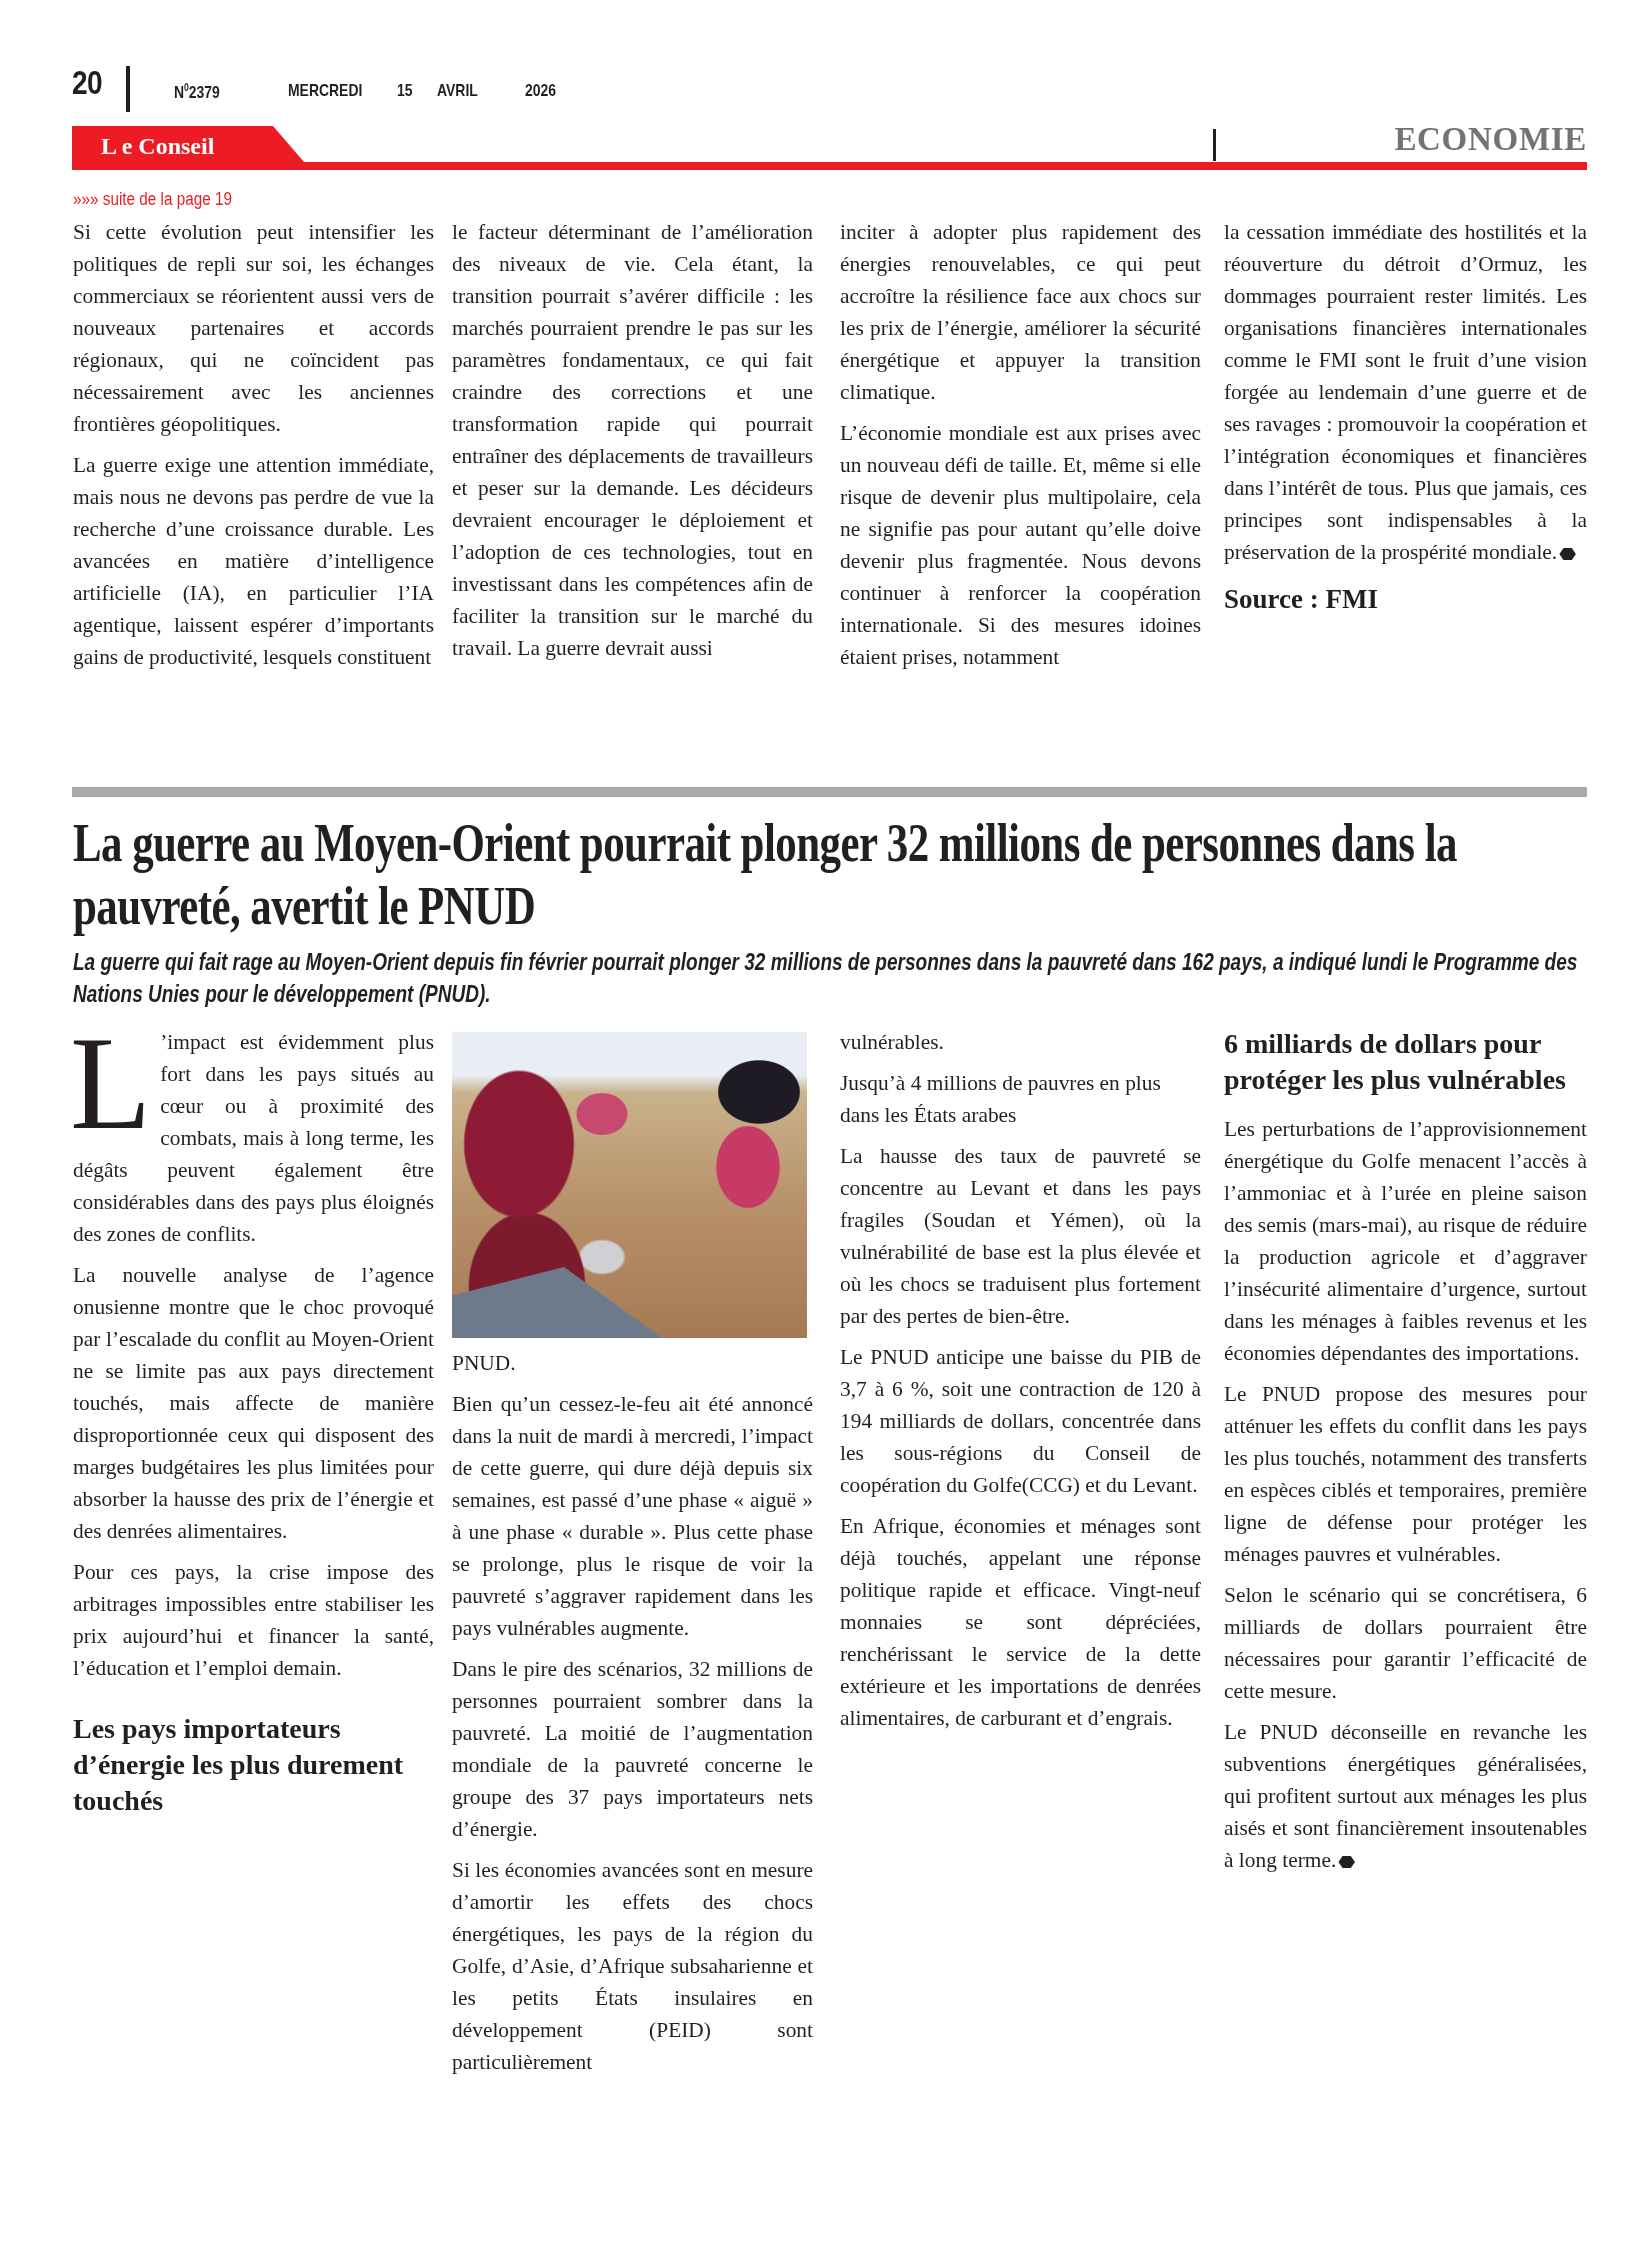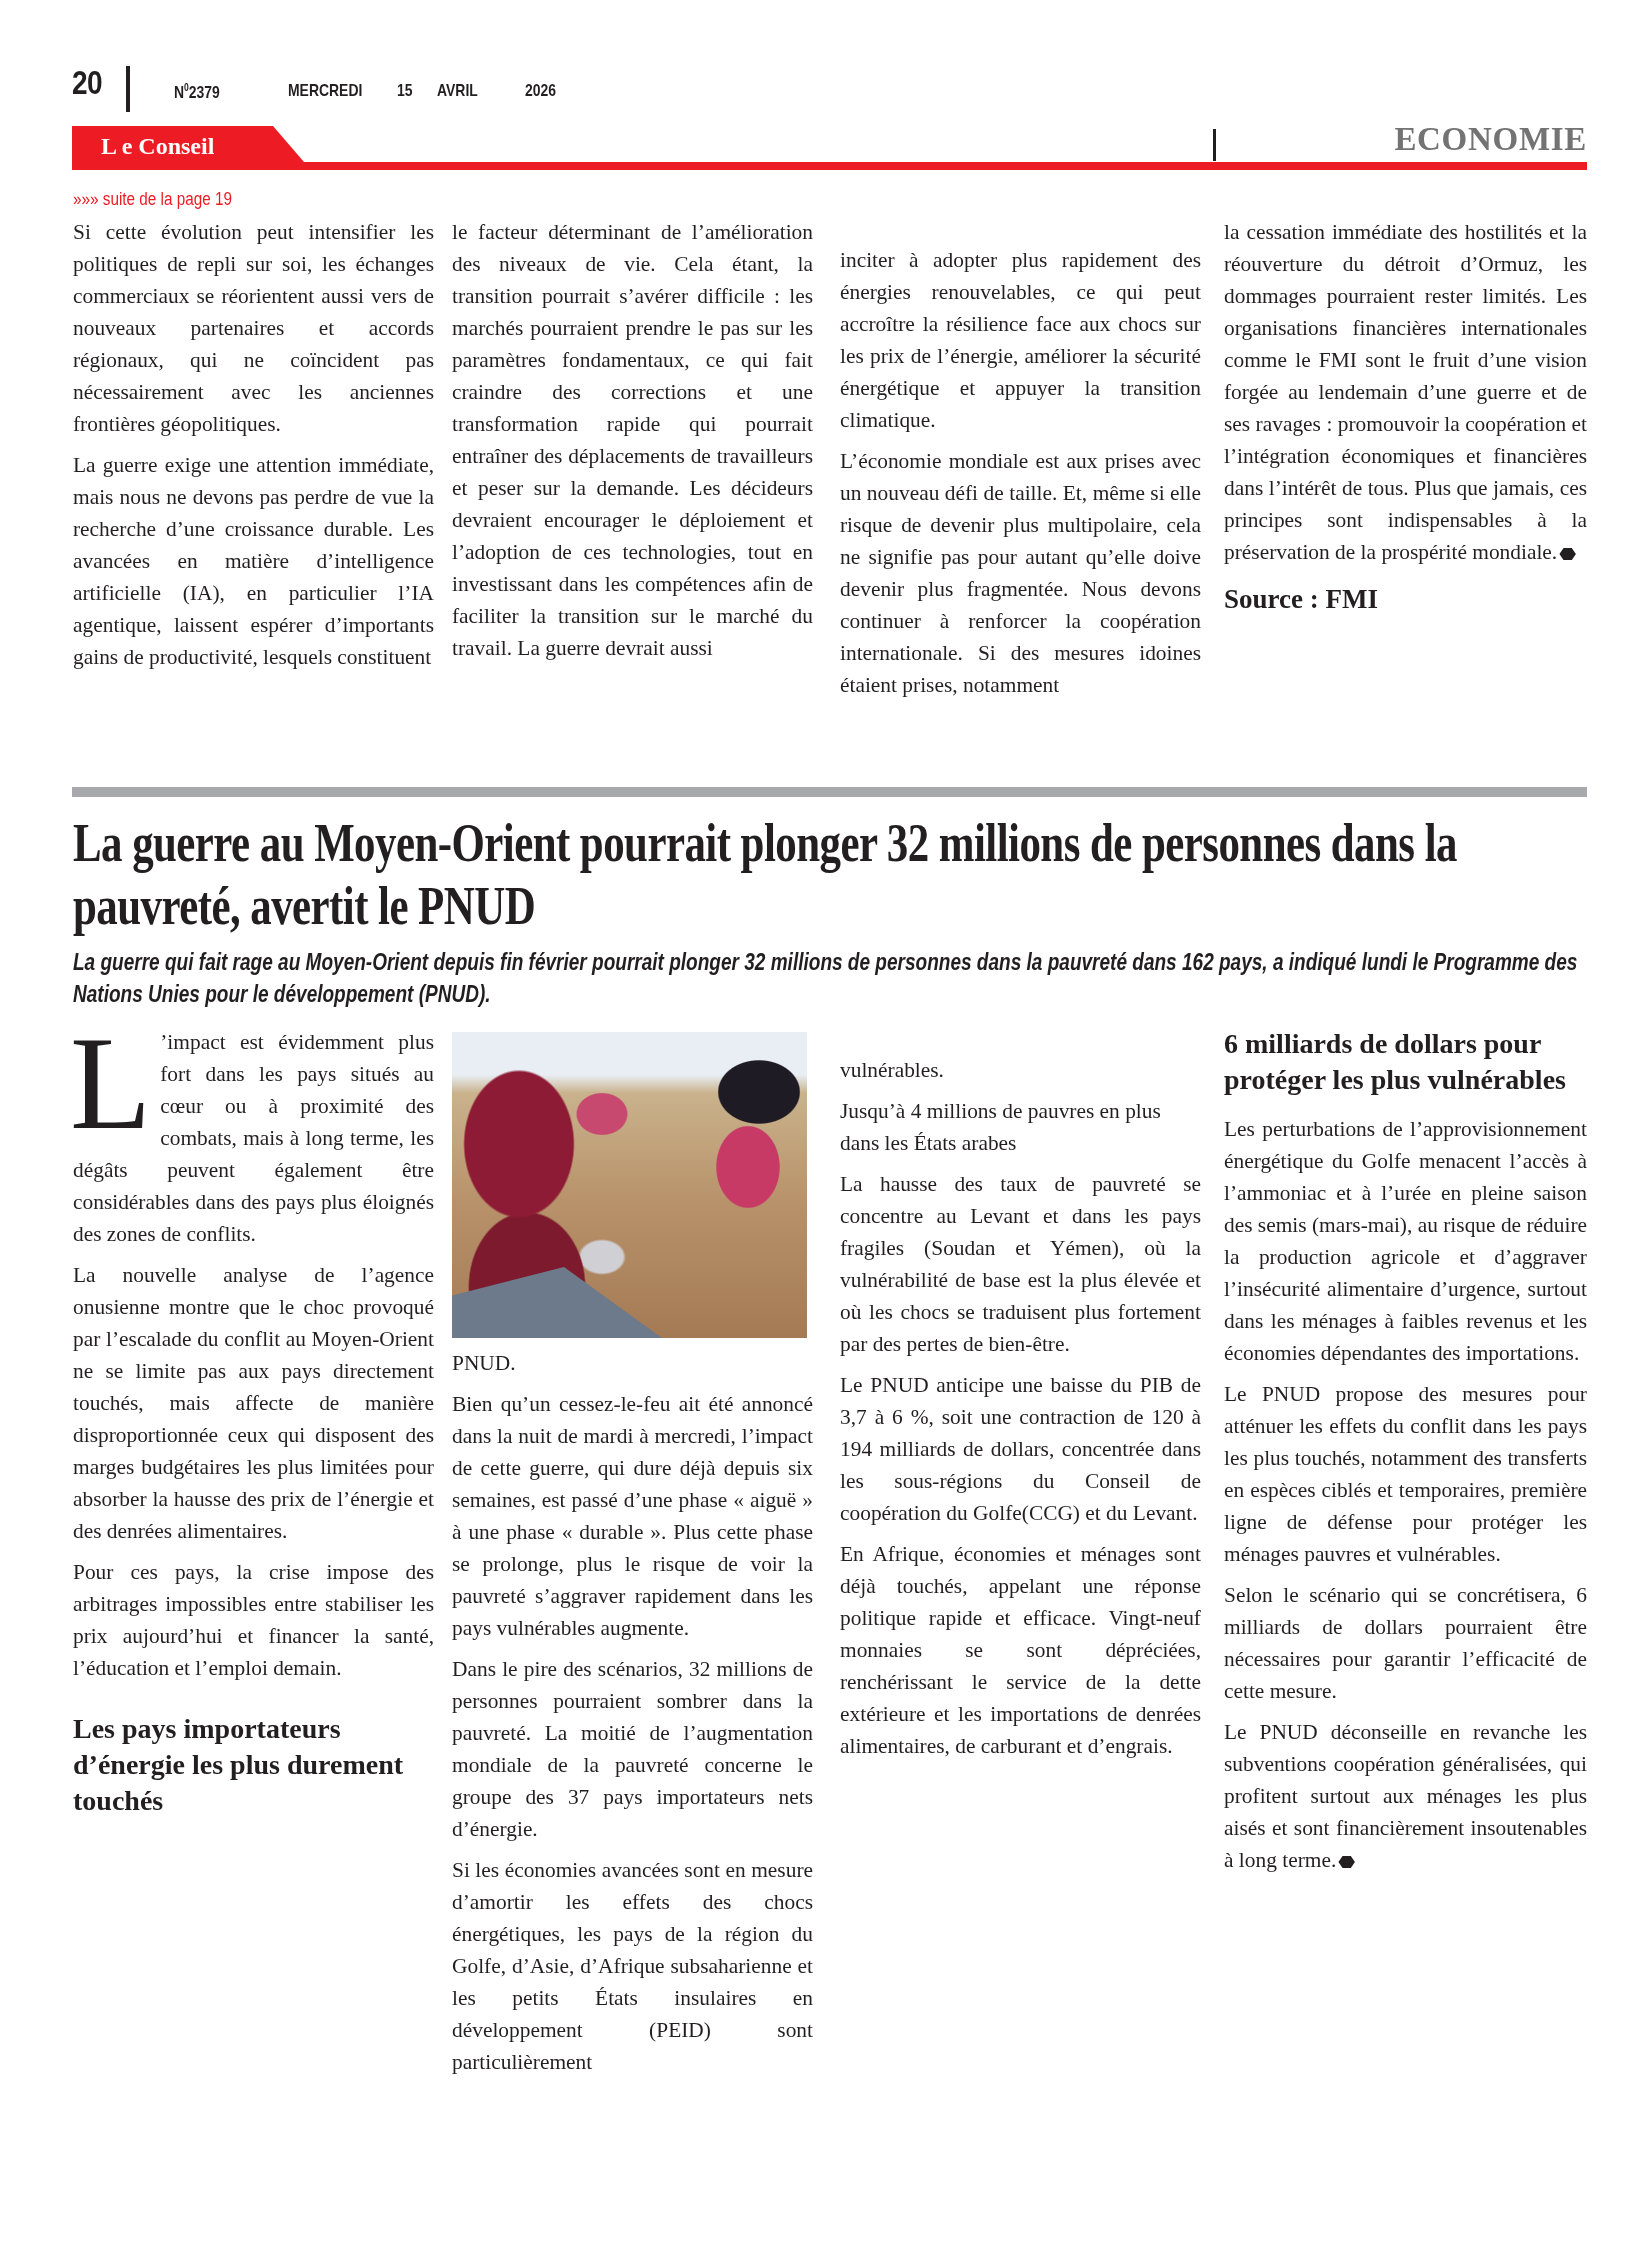--- a/index.html
+++ b/index.html
@@ -16,21 +16,21 @@
   .red-line { left:72px; top:162px; width:1515px; height:7.5px; background:#ed1c24; }
   .section-sep { left:1213px; top:129px; width:3px; height:31.5px; background:#231f20; }
   .section-title { left:1356px; top:121px; width:231px; text-align:right; font-family:"Liberation Serif", serif; font-weight:bold; font-size:33px; letter-spacing:0.7px; color:#737373; }
   .suite { left:73px; top:189px; font-family:"Liberation Sans", sans-serif; font-size:18px; color:#ed1c24; transform:scaleX(0.85); transform-origin:left; }
 
   
   .col { font-family:"Liberation Serif", serif; font-size:21.4px; line-height:32px; text-align:justify; color:#231f20; }
   .col p { margin:0 0 9px 0; }
   .col1 { left:73px; width:361px; }
   .col2 { left:452px; width:361px; }
-  .col3 { left:840px; width:361px;margin-top:28px; }
+  .col3 { left:840px; width:361px; }
   .col4 { left:1224px; width:363px; }
   .top-area { top:216px; height:547px; overflow:hidden; }
   .source { font-family:"Liberation Serif", serif; font-weight:bold; font-size:27px; margin-top:15px; text-align:left; }
   .endmark { display:inline-block; width:16.5px; height:12px; background:#231f20; clip-path:polygon(25% 0,75% 0,100% 50%,75% 100%,25% 100%,0 50%); margin-left:2.2px; vertical-align:middle; }
 
   .gray-rule { left:72px; top:787px; width:1515px; height:9.7px; background:#a7a9ac; }
 
   .headline { left:73px; top:811px; width:1522px; font-family:"Liberation Serif", serif; font-weight:bold; font-size:55px; line-height:63px; letter-spacing:-0.7px; color:#231f20; transform:scaleX(0.78); transform-origin:left; width:1950px; }
   .lead { left:73px; top:946px; width:1950px; font-family:"Liberation Sans", sans-serif; font-weight:bold; font-style:italic; font-size:24.4px; line-height:31.5px; color:#231f20; transform:scaleX(0.78); transform-origin:left; }
 
@@ -113,15 +113,15 @@
   <p>La hausse des taux de pauvreté se concentre au Levant et dans les pays fragiles (Soudan et Yémen), où la vulnérabilité de base est la plus élevée et où les chocs se traduisent plus fortement par des pertes de bien-être.</p>
   <p>Le PNUD anticipe une baisse du PIB de 3,7 à 6 %, soit une contraction de 120 à 194 milliards de dollars, concentrée dans les sous-régions du Conseil de coopération du Golfe(CCG) et du Levant.</p>
   <p>En Afrique, économies et ménages sont déjà touchés, appelant une réponse politique rapide et efficace. Vingt-neuf monnaies se sont dépréciées, renchérissant le service de la dette extérieure et les importations de denrées alimentaires, de carburant et d’engrais.</p>
 </div>
 
 <div class="abs col col4 main-area">
   <div class="subhead first">6 milliards de dollars pour protéger les plus vulnérables</div>
   <p>Les perturbations de l’approvisionnement énergétique du Golfe menacent l’accès à l’ammoniac et à l’urée en pleine saison des semis (mars-mai), au risque de réduire la production agricole et d’aggraver l’insécurité alimentaire d’urgence, surtout dans les ménages à faibles revenus et les économies dépendantes des importations.</p>
   <p>Le PNUD propose des mesures pour atténuer les effets du conflit dans les pays les plus touchés, notamment des transferts en espèces ciblés et temporaires, première ligne de défense pour protéger les ménages pauvres et vulnérables.</p>
   <p>Selon le scénario qui se concrétisera, 6 milliards de dollars pourraient être nécessaires pour garantir l’efficacité de cette mesure.</p>
-  <p><span>Le PNUD déconseille en revanche les subventions coopération généralisées, qui profitent surtout aux ménages les plus aisés et sont financièrement insoutenables à long terme.</span><span class="endmark"></span></p>
+  <p><span>Le PNUD déconseille en revanche les subventions énergétiques généralisées, qui profitent surtout aux ménages les plus aisés et sont financièrement insoutenables à long terme.</span><span class="endmark"></span></p>
 </div>
 
 
 </body></html>

